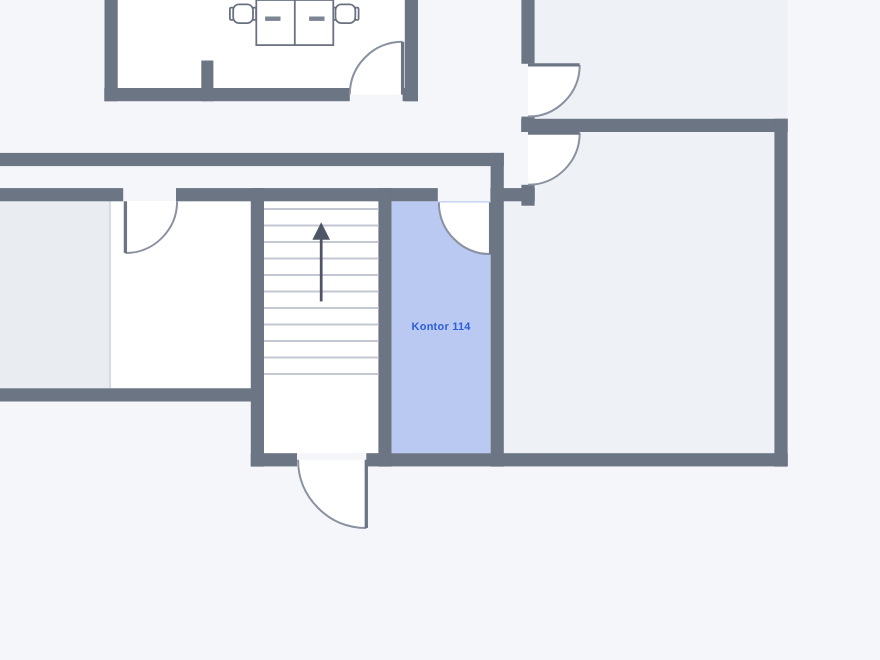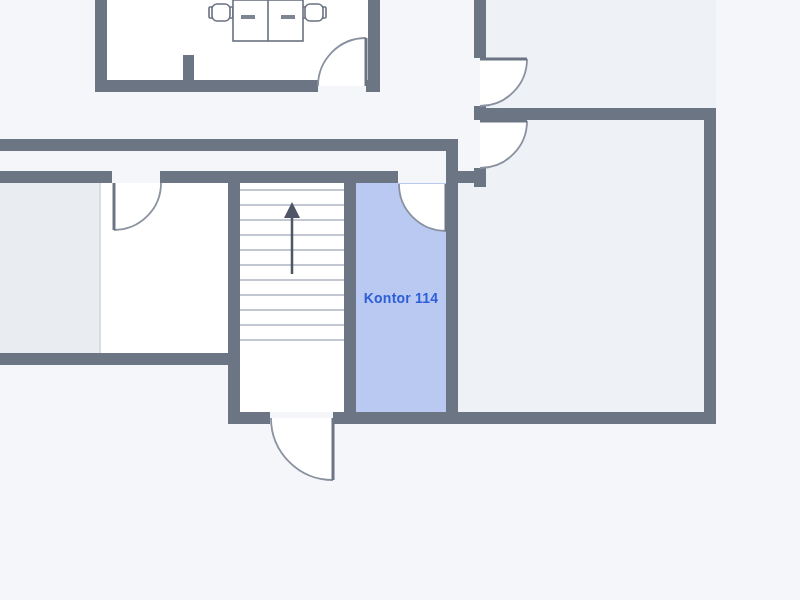--- a/index.html
+++ b/index.html
@@ -18,21 +18,21 @@
   .tread     {stroke:#c2c7d1;stroke-width:2;}
   .divider   {fill:#d8dce3;}
   .furn      {fill:#ffffff;stroke:#697180;stroke-width:1.6;}
   .furn-dark {fill:#7d8594;}
   .arrow-line{stroke:#4d5566;stroke-width:2.5;}
   .arrow-head{fill:#4d5566;}
 
   .room-label{
     position:absolute;left:356px;top:183px;width:90px;height:229px;
     display:flex;align-items:center;justify-content:center;
-    font-size:14px;font-weight:bold;color:#2f5fd8;letter-spacing:0.2px;
+    font-size:10px;font-weight:bold;color:#2f5fd8;letter-spacing:0.2px;
     pointer-events:none;
   }
 </style>
 </head>
 <body>
 
 <div class="plan-canvas">
   <svg width="800" height="600" viewBox="0 0 800 600">
 
     <g>

